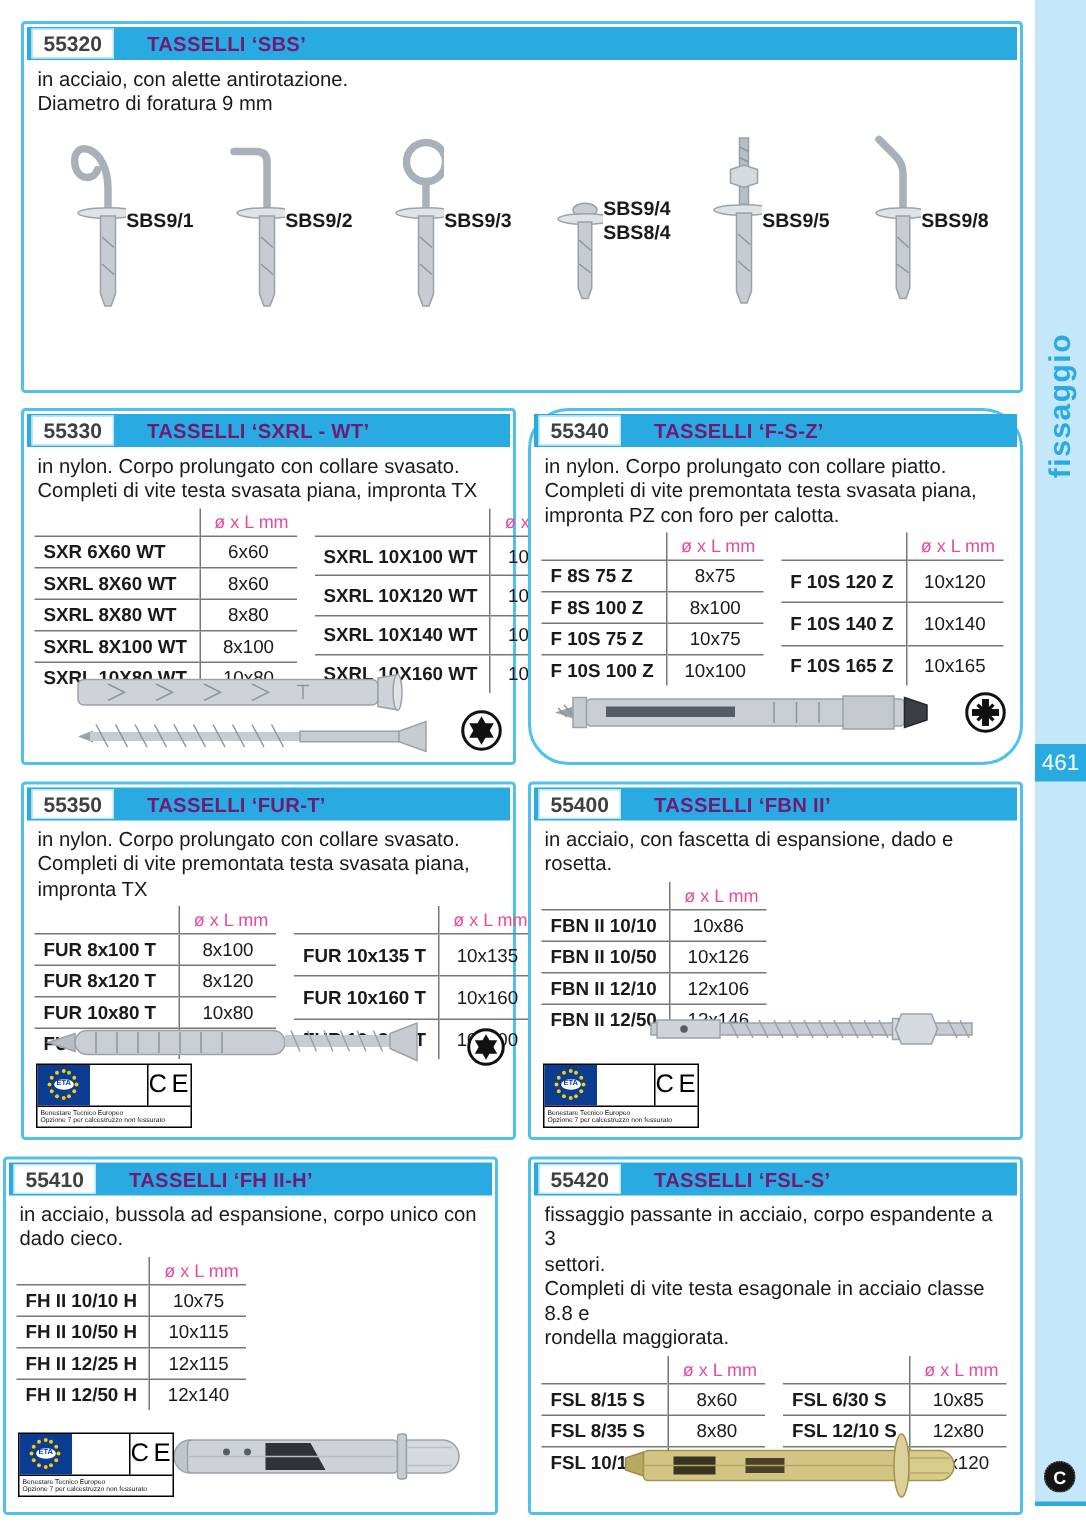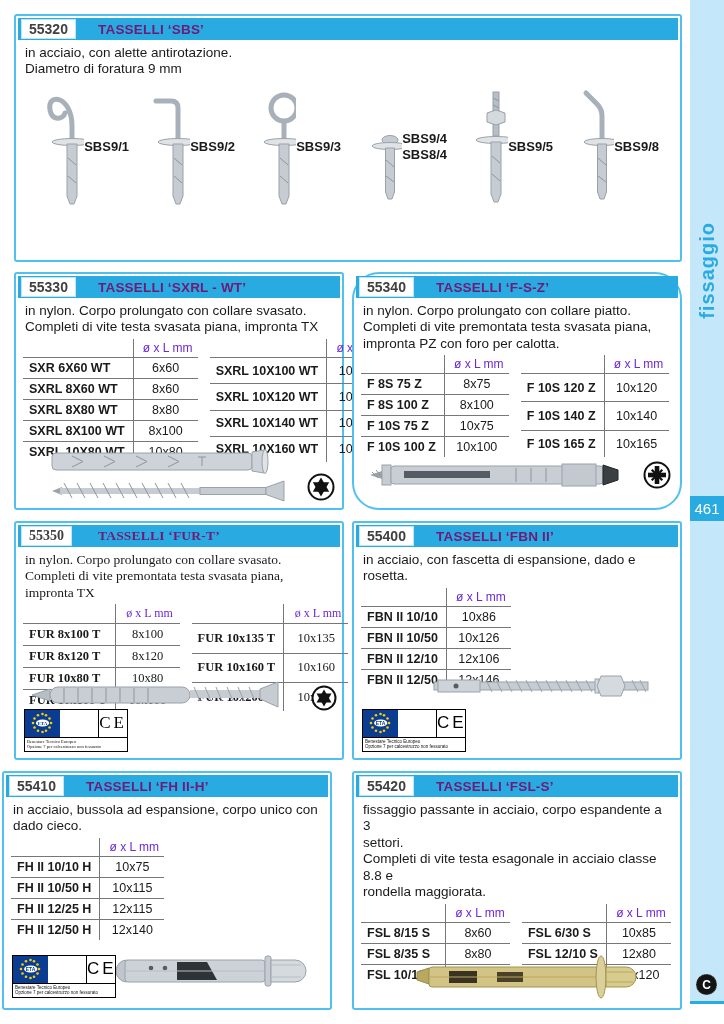--- a/index.html
+++ b/index.html
@@ -9,21 +9,21 @@
   .box{position:absolute;background:#fff;border:2px solid #50c1ef;border-radius:3px;box-sizing:border-box;}
   .sec-head{position:relative;height:22px;background:#29abe2;margin:2px 2px 0 2px;display:flex;align-items:center;}
   .code-badge{position:absolute;left:3px;top:1px;bottom:1px;background:#fff;color:#404040;
               font-weight:bold;font-size:14px;display:flex;align-items:center;padding:0 7px;
               border:1px solid #bfe6f8;}
   .sec-title{margin-left:80px;color:#701a75;font-weight:bold;font-size:13.5px;letter-spacing:.2px;white-space:nowrap;}
   .desc{font-size:13.5px;line-height:1.22;padding:5px 9px 0 9px;white-space:pre-line;}
   
   .tables{display:flex;gap:12px;padding:0 7px;margin-top:3px;}
   .ptable{border-collapse:collapse;font-size:12.5px;}
-  .ptable th{font-weight:normal;color:#6d28d9;font-size:12px;text-align:center;padding:2px 4px 2px 8px;}
+  .ptable th{font-weight:normal;color:#ec4899;font-size:12px;text-align:center;padding:2px 4px 2px 8px;}
   .ptable th.empty{padding:2px;}
   .ptable td{padding:3px 6px;}
   .ptable td.code{font-weight:bold;border-right:1px solid #777;white-space:nowrap;padding-right:8px;}
   .ptable th.szh{border-left:1px solid #777;}
   .ptable tbody tr td{border-top:1px solid #777;}
   .ptable td.size{text-align:center;min-width:52px;}
   
   .products{display:flex;justify-content:space-around;padding:0 14px;margin-top:2px;}
   .pitem{display:flex;align-items:center;width:92px;}
   .plabel{font-weight:bold;font-size:13px;text-align:center;white-space:pre-line;line-height:1.25;margin-top:2px;}
@@ -304,21 +304,21 @@
       <circle cx="15" cy="15" r="12.5" fill="#fff" stroke="#111" stroke-width="2"></circle>
       <rect x="12.7" y="6" width="4.6" height="18" fill="#111"></rect>
       <rect x="6" y="12.7" width="18" height="4.6" fill="#111"></rect>
       <g transform="rotate(45 15 15)">
           <rect x="13.9" y="7.5" width="2.2" height="15" fill="#111"></rect>
           <rect x="7.5" y="13.9" width="15" height="2.2" fill="#111"></rect>
         </g>
     </svg>
   </div>
 
-  <div class="box" style="left:14px;top:521px;width:330px;height:239px;font-family:Liberation Serif, serif;">
+  <div class="box" style="left:14px;top:521px;width:330px;height:239px;">
     <div class="sec-head">
       <span class="code-badge">55350</span>
       <span class="sec-title">TASSELLI ‘FUR-T’</span>
     </div>
     <div class="desc">in nylon. Corpo prolungato con collare svasato.
 Completi di vite premontata testa svasata piana,
 impronta TX</div>
     <div class="tables">
       <table class="ptable">
         <thead>

